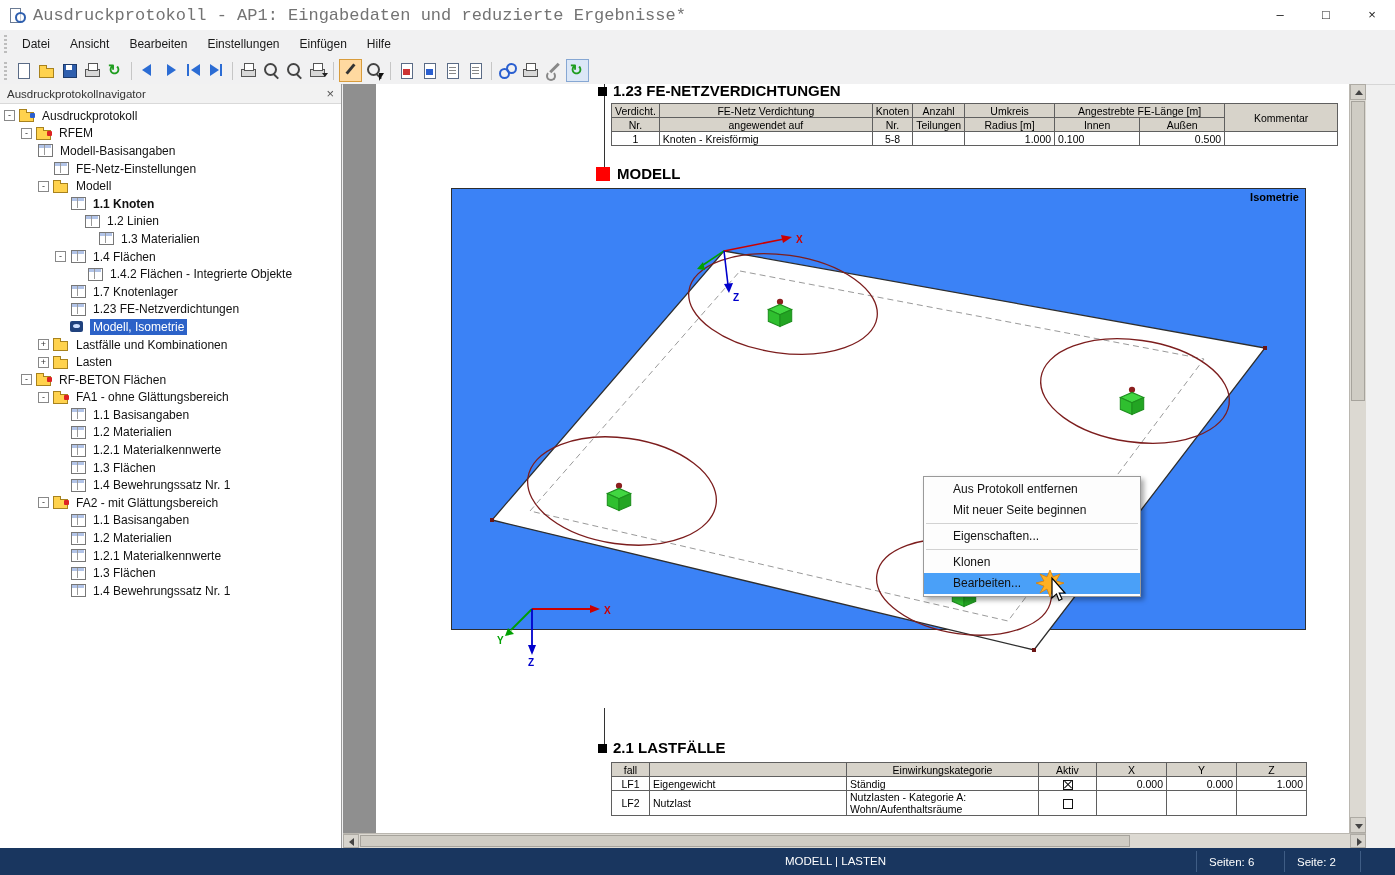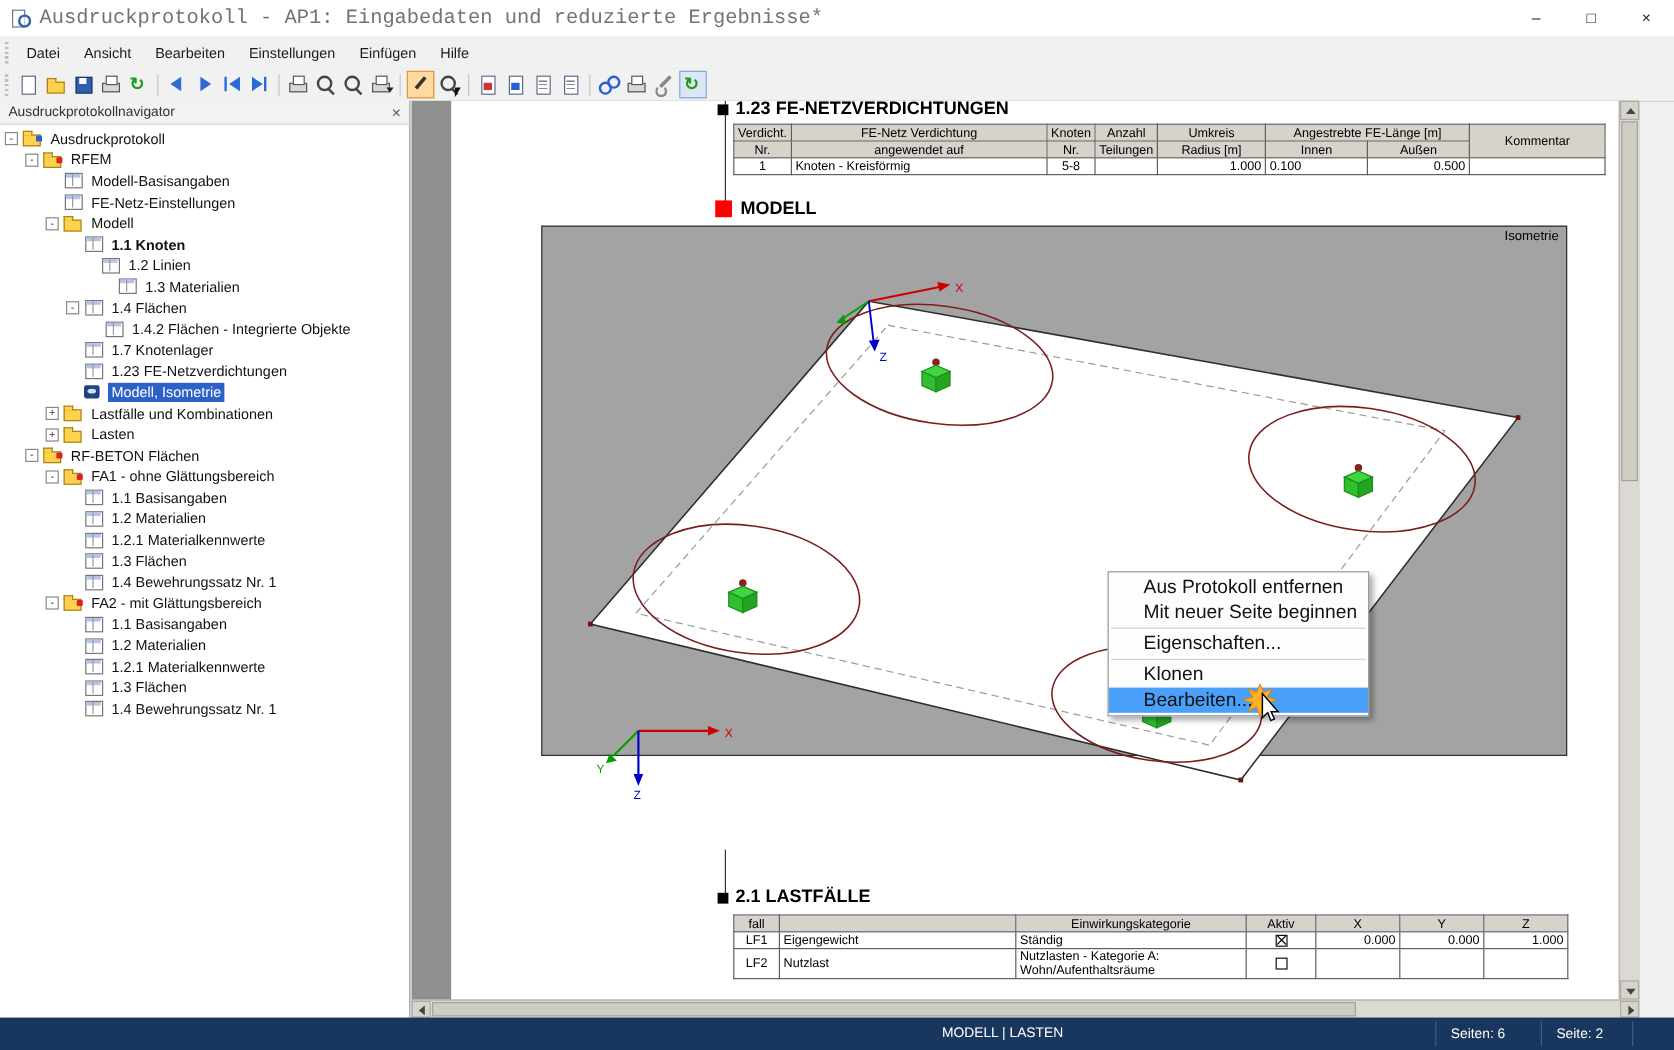--- a/index.html
+++ b/index.html
@@ -75,35 +75,35 @@
   .t-view::before{content:"";position:absolute;left:3px;top:3px;width:7px;height:4px;background:#cfe0ff;border-radius:50%;}
   .tree-label{padding:1px 3px;}
   .tree-label.sel{background:#2c62c8;color:#fff;}
   
   .doc-area{position:absolute;left:343px;top:84px;width:1023px;height:764px;background:#8f8f8f;}
   .page{position:absolute;left:33px;top:0;width:973px;height:749px;background:#fff;overflow:hidden;}
   .doc-h{position:absolute;font-weight:bold;font-size:15px;color:#000;white-space:nowrap;}
   .doc-marker{position:absolute;background:#000;}
   .doc-marker.red{background:#f00;}
   .vline{position:absolute;width:1px;background:#333;}
-  .model-frame{position:absolute;left:75px;top:104px;width:855px;height:442px;border:1px solid #2e2e2e;box-sizing:border-box;background:#a3a3a3;}
+  .model-frame{position:absolute;left:75px;top:104px;width:855px;height:442px;border:1px solid #2e2e2e;box-sizing:border-box;background:#3b82f6;font-weight:bold;}
   .iso-label{position:absolute;right:6px;top:2px;font-size:11px;color:#000;}
   .doc-table{border-collapse:collapse;table-layout:fixed;font-size:10.5px;color:#000;}
   .doc-table th,.doc-table td{border:1px solid #5f5f5f;padding:0 3px;height:13px;line-height:12px;overflow:hidden;}
   .doc-table th{background:#d7d3ca;font-weight:normal;text-align:center;}
   .doc-table td{background:#fff;white-space:pre-line;}
   .fe-table-host{position:absolute;left:235px;top:19px;}
   .lf-table-host{position:absolute;left:235px;top:678px;}
   .cbx{display:inline-block;width:8px;height:8px;border:1px solid #111;position:relative;background:#fff;vertical-align:middle;}
   .cbx.on::before{content:"";position:absolute;left:-1px;top:3.5px;width:10px;height:1.4px;background:#111;transform:rotate(45deg);}
   .cbx.on::after{content:"";position:absolute;left:-1px;top:3.5px;width:10px;height:1.4px;background:#111;transform:rotate(-45deg);}
   
   .context-menu{position:absolute;left:547px;top:392px;width:216px;background:#fdfdfd;border:1px solid #9a9a9a;
     box-shadow:3px 3px 5px rgba(0,0,0,.35);padding:2px 0;z-index:10;}
-  .cm-item{height:21px;line-height:21px;font-size:16px;color:#111;padding-left:29px;white-space:nowrap;}
+  .cm-item{height:21px;line-height:21px;font-size:12px;color:#111;padding-left:29px;white-space:nowrap;}
   .cm-item.sel{background:#4aa0f8;}
   .cm-sep{border-top:1px solid #d2d2d2;margin:2px 2px;}
   .click-cursor{position:absolute;left:658px;top:485px;z-index:11;}
   
   .vscroll{position:absolute;left:1006px;top:0;width:17px;height:749px;background:#dcd9d2;border-left:1px solid #bab7b0;box-sizing:border-box;}
   .hscroll{position:absolute;left:0;top:749px;width:1023px;height:15px;background:#dcd9d2;border-top:1px solid #bab7b0;box-sizing:border-box;}
   .sbtn{position:absolute;background:#d7d4cd;border:1px solid #aeaba4;box-sizing:border-box;}
   .tri{position:absolute;width:0;height:0;}
   .sthumb{position:absolute;background:#cfccc4;border:1px solid #a6a39c;box-sizing:border-box;}
   
@@ -228,21 +228,21 @@
         </span>
         <span class="tree-label">Ausdruckprotokoll</span>
       </div>
       <div class="tree-row" style="padding-left: 21px;">
         <span class="exp">-</span>
         <span class="ti t-folder dot-red">
           <i></i>
         </span>
         <span class="tree-label">RFEM</span>
       </div>
-      <div class="tree-row" style="padding-left: 38px;">
+      <div class="tree-row" style="padding-left: 22px;">
         <span class="exp none"></span>
         <span class="ti t-table">
           <i></i>
         </span>
         <span class="tree-label">Modell-Basisangaben</span>
       </div>
       <div class="tree-row" style="padding-left: 38px;">
         <span class="exp none"></span>
         <span class="ti t-table">
           <i></i>

